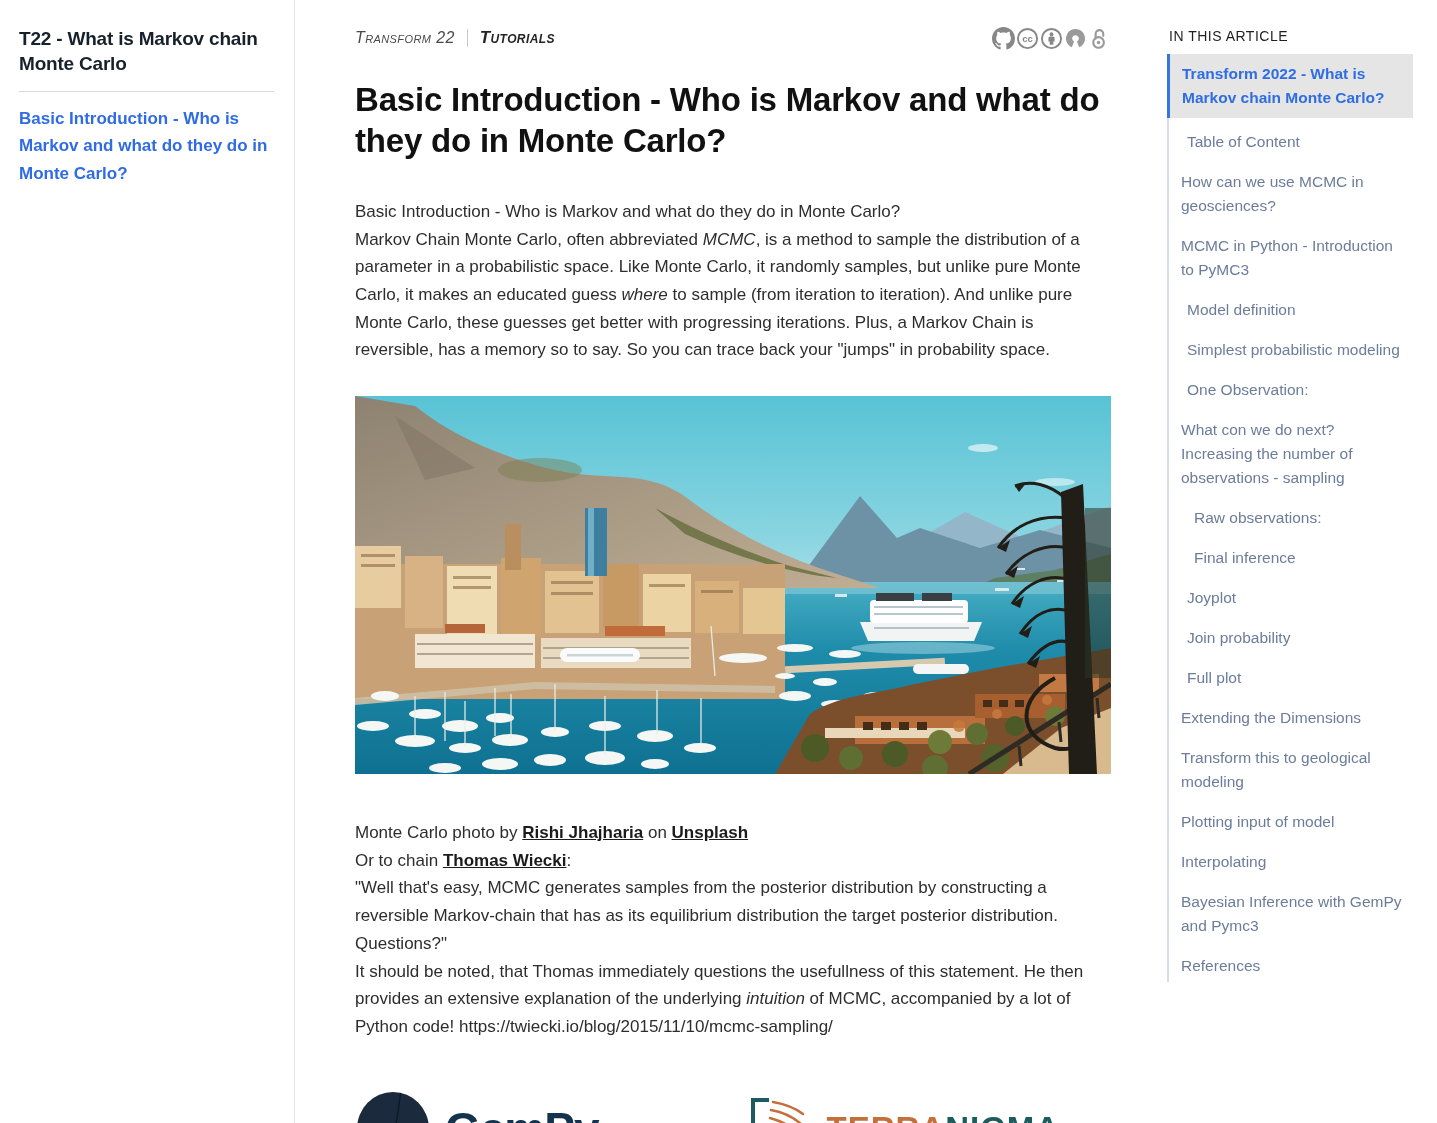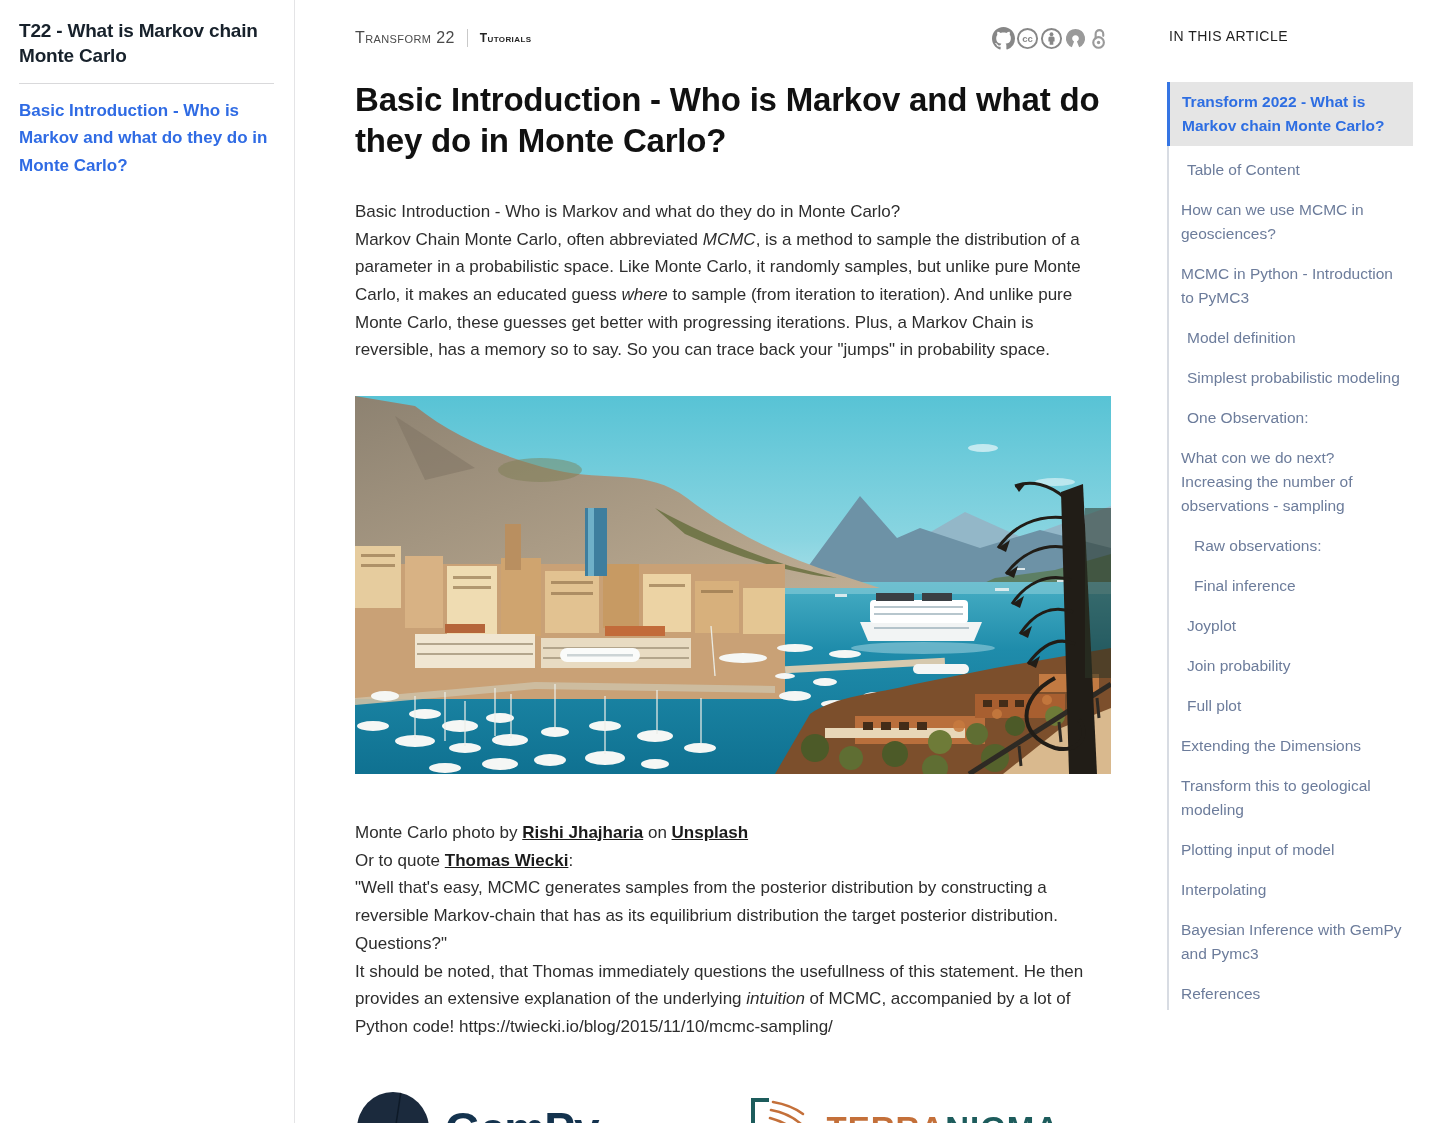--- a/index.html
+++ b/index.html
@@ -6,34 +6,34 @@
   html,body { margin:0; padding:0; background:#fff; }
   body {
     width:1437px; height:1123px; overflow:hidden;
     font-family:"Liberation Sans", sans-serif; color:#2d2d2d;
   }
   .layout { display:flex; width:100%; height:100%; }
 
   
   .sidebar-left {
     width:295px; flex:0 0 295px; height:100%;
-    border-right:1px solid #e4e4e6; padding:18px 20px 0 19px;
+    border-right:1px solid #e4e4e6; padding:26px 20px 0 19px;
   }
   .sl-title { font-size:19px; font-weight:700; color:#17212b; line-height:1.32; letter-spacing:-0.2px; }
   .sl-sep { border:none; border-top:1px solid #d9d9db; margin:15px 0 13px 0; }
   .sl-link { display:block; font-size:17px; font-weight:600; color:#2f6be4; line-height:1.6; text-decoration:none; cursor:pointer; }
 
   
   .main { flex:1 1 auto; padding:24px 0 0 60px; }
   .main-inner { width:756px; }
   .topbar { display:flex; justify-content:space-between; align-items:center; height:28px; }
-  .crumbs { display:flex; align-items:center; }
+  .crumbs { display:flex; align-items:center;font-style:italic; }
   .crumb-site { font-variant:small-caps; font-size:16px; color:#4a4a4a; letter-spacing:.4px; cursor:pointer; }
   .crumb-divider { width:1px; height:18px; background:#c9c9c9; margin:0 12px; }
-  .crumb-section { font-variant:small-caps; font-size:12px; font-weight:700; color:#242424; letter-spacing:.4px; cursor:pointer; }
+  .crumb-section { font-variant:small-caps; font-size:17px; font-weight:700; color:#242424; letter-spacing:.4px; cursor:pointer; }
   .icon-row { display:flex; align-items:flex-end; }
   .icon-row .ic { width:24px; height:24px; display:flex; align-items:center; justify-content:center; cursor:pointer; }
   .icon-row svg { display:block; }
 
   h1.title { margin:28px 0 0 0; font-size:33px; line-height:1.24; font-weight:800; color:#111; letter-spacing:-0.2px; }
 
   .para { font-size:17px; line-height:1.63; color:#2d2d2d; margin:0; }
   .para em { }
   .p-block { margin-top:36px; }
   .photo-wrap { margin-top:32px; width:756px; height:378px; }
@@ -44,21 +44,21 @@
   .logos { margin-top:50px; display:flex; align-items:center; }
   .logo-gempy { display:flex; align-items:center; gap:14px; cursor:pointer; }
   .gempy-text { font-size:46px; font-weight:800; color:#14334e; letter-spacing:-1px; }
   .logo-terra { margin-left:148px; display:flex; align-items:center; gap:16px; cursor:pointer; }
   .terra-text { font-size:33px; font-weight:800; letter-spacing:1px; white-space:nowrap; }
   .terra-orange { color:#c4703a; }
   .terra-teal { color:#1d5c5c; }
 
   
   .sidebar-right { width:270px; flex:0 0 270px; padding:26px 24px 0 0; }
-  .sr-header { font-size:14px; color:#1f1f1f; letter-spacing:.5px; margin:2px 0 38px 2px; }
+  .sr-header { font-size:14px; color:#1f1f1f; letter-spacing:.5px; margin:2px 0 10px 2px; }
   .toc { border-left:2px solid #d8dce3; }
   .toc-item {
     font-size:15.5px; line-height:1.55; color:#6c7c9b;
     padding:4px 10px 4px 12px; margin:8px 0; cursor:pointer;
   }
   .toc-item.lvl2 { padding-left:18px; }
   .toc-item.lvl3 { padding-left:25px; }
   .toc-item.active {
     background:#e5e5e5; border-left:3px solid #3575e3; margin-left:-2px;
     color:#2e6ee2; font-weight:700; padding-top:8px; padding-bottom:8px;
@@ -322,21 +322,21 @@
             <path d="M657,208 l12,-8 l-4,12 z"></path>
               <path d="M665,238 l12,-8 l-4,12 z"></path>
             <path d="M673,268 l12,-8 l-4,12 z"></path>
               <path d="M660,90 l12,-4 l-8,10 z"></path>
           </g>
         </svg>
       </div>
 
       <div class="caption-block">
         <p class="para"><span>Monte Carlo photo by </span><a class="link-dark">Rishi Jhajharia</a><span> on </span><a class="link-dark">Unsplash</a></p>
-        <p class="para"><span>Or to quote </span><a class="link-dark">Thomas Wiecki</a><span>:</span></p>
+        <p class="para"><span>Or to chain </span><a class="link-dark">Thomas Wiecki</a><span>:</span></p>
         <p class="para">"Well that's easy, MCMC generates samples from the posterior distribution by constructing a reversible Markov-chain that has as its equilibrium distribution the target posterior distribution. Questions?"</p>
         <p class="para"><span>It should be noted, that Thomas immediately questions the usefullness of this statement. He then provides an extensive explanation of the underlying </span><em>intuition</em><span> of MCMC, accompanied by a lot of Python code! https://twiecki.io/blog/2015/11/10/mcmc-sampling/</span></p>
       </div>
 
       <div class="logos">
         <div class="logo-gempy">
           <svg width="76" height="76" viewBox="0 0 76 76">
             <clipPath id="gclip">
                 <ellipse cx="38" cy="38" rx="36" ry="37"></ellipse>
               </clipPath>

